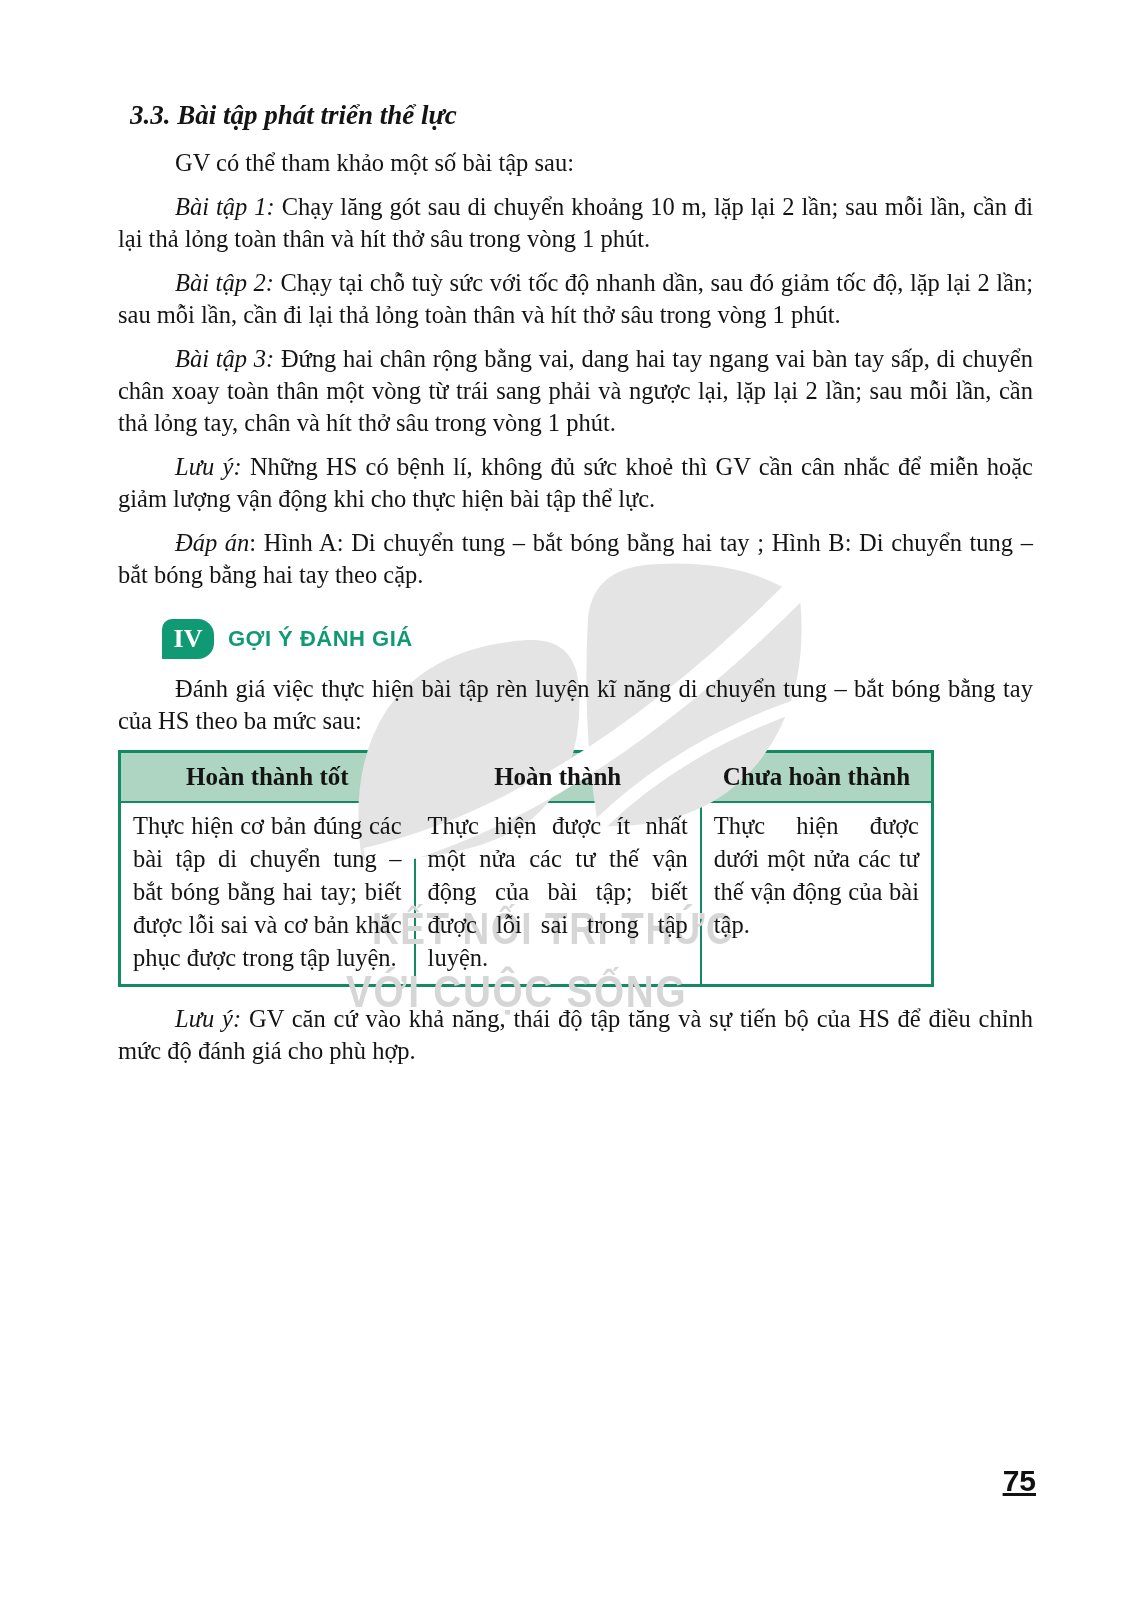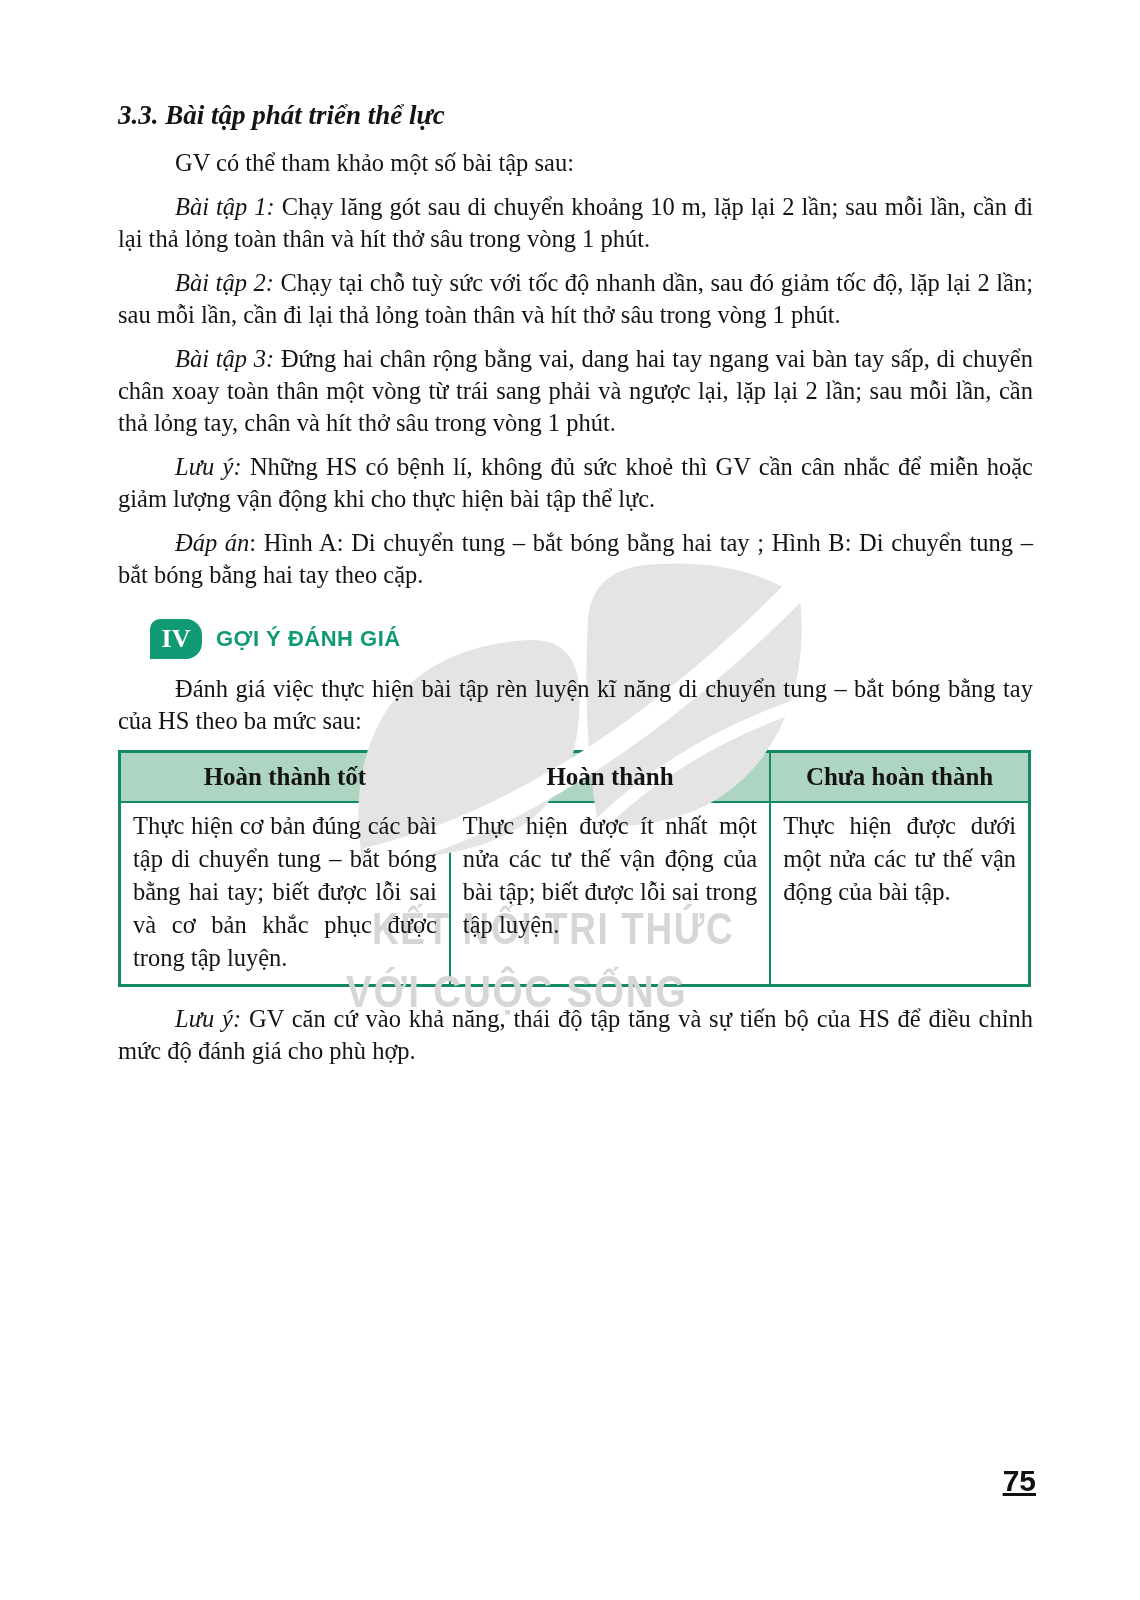--- a/index.html
+++ b/index.html
@@ -8,32 +8,32 @@
   .leaf{position:absolute;left:348px;top:558px;z-index:1;}
   .wm{position:absolute;z-index:2;font-family:"Liberation Sans","DejaVu Sans",sans-serif;
       font-weight:bold;color:#d6d6d6;white-space:nowrap;transform-origin:left top;}
   .wm1{left:372px;top:903px;font-size:45px;letter-spacing:2px;transform:scaleX(0.82);}
   .wm2{left:346px;top:966px;font-size:45px;letter-spacing:2px;transform:scaleX(0.86);}
   .content{position:relative;padding:100px 107px 0 118px;}
   p.body{font-size:24.5px;line-height:32px;text-align:justify;margin:12px 0 9px;
          position:relative;z-index:3;}
   .ind{text-indent:57px;}
   .lbl{font-style:italic;}
-  h2.h33{font-size:27px;font-style:italic;font-weight:bold;margin:0 0 16px;
+  h2.h33{font-size:27px;font-style:italic;font-weight:bold;margin:0 12px 16px;
          position:relative;z-index:3;}
   h3.h4{font-family:"Liberation Sans","DejaVu Sans",sans-serif;font-size:27px;
         font-weight:bold;margin:8px 0 12px;position:relative;z-index:3;}
-  .sec-iv{display:flex;align-items:center;gap:14px;margin:28px 0 14px;
+  .sec-iv{display:flex;align-items:center;gap:14px;margin:28px 12px 14px;
           position:relative;z-index:3;padding-left:32px;}
   .badge{display:flex;align-items:center;justify-content:center;width:52px;height:40px;
          background:#0f9a74;color:#ffffff;font-weight:bold;font-size:26px;
          border-radius:10px 16px 16px 0;font-family:"Liberation Serif",serif;}
   .sec-title{color:#0f9a74;font-family:"Liberation Sans","DejaVu Sans",sans-serif;
              font-weight:bold;font-size:22px;letter-spacing:0.5px;}
-  table.eval{border-collapse:collapse;width:913px;margin-top:13px;table-layout:fixed;
+  table.eval{border-collapse:collapse;width:816px;margin-top:13px;table-layout:fixed;
              border:3px solid #148a64;}
   table.eval th,table.eval td{border:2px solid #148a64;}
   table.eval th{background:#aed5c2;font-size:25px;font-weight:bold;padding:10px 6px;
                 text-align:center;font-family:"Liberation Serif",serif;}
   table.eval td{font-size:24.5px;line-height:33px;padding:6px 12px 10px;
                 text-align:justify;vertical-align:top;}
   table.eval th span,table.eval td span{position:relative;z-index:3;}
   .pagenum{position:absolute;right:104px;top:1464px;font-family:"Liberation Sans","DejaVu Sans",sans-serif;
            font-weight:bold;font-size:30px;color:#111;z-index:3;text-decoration:underline;}
 </style>

